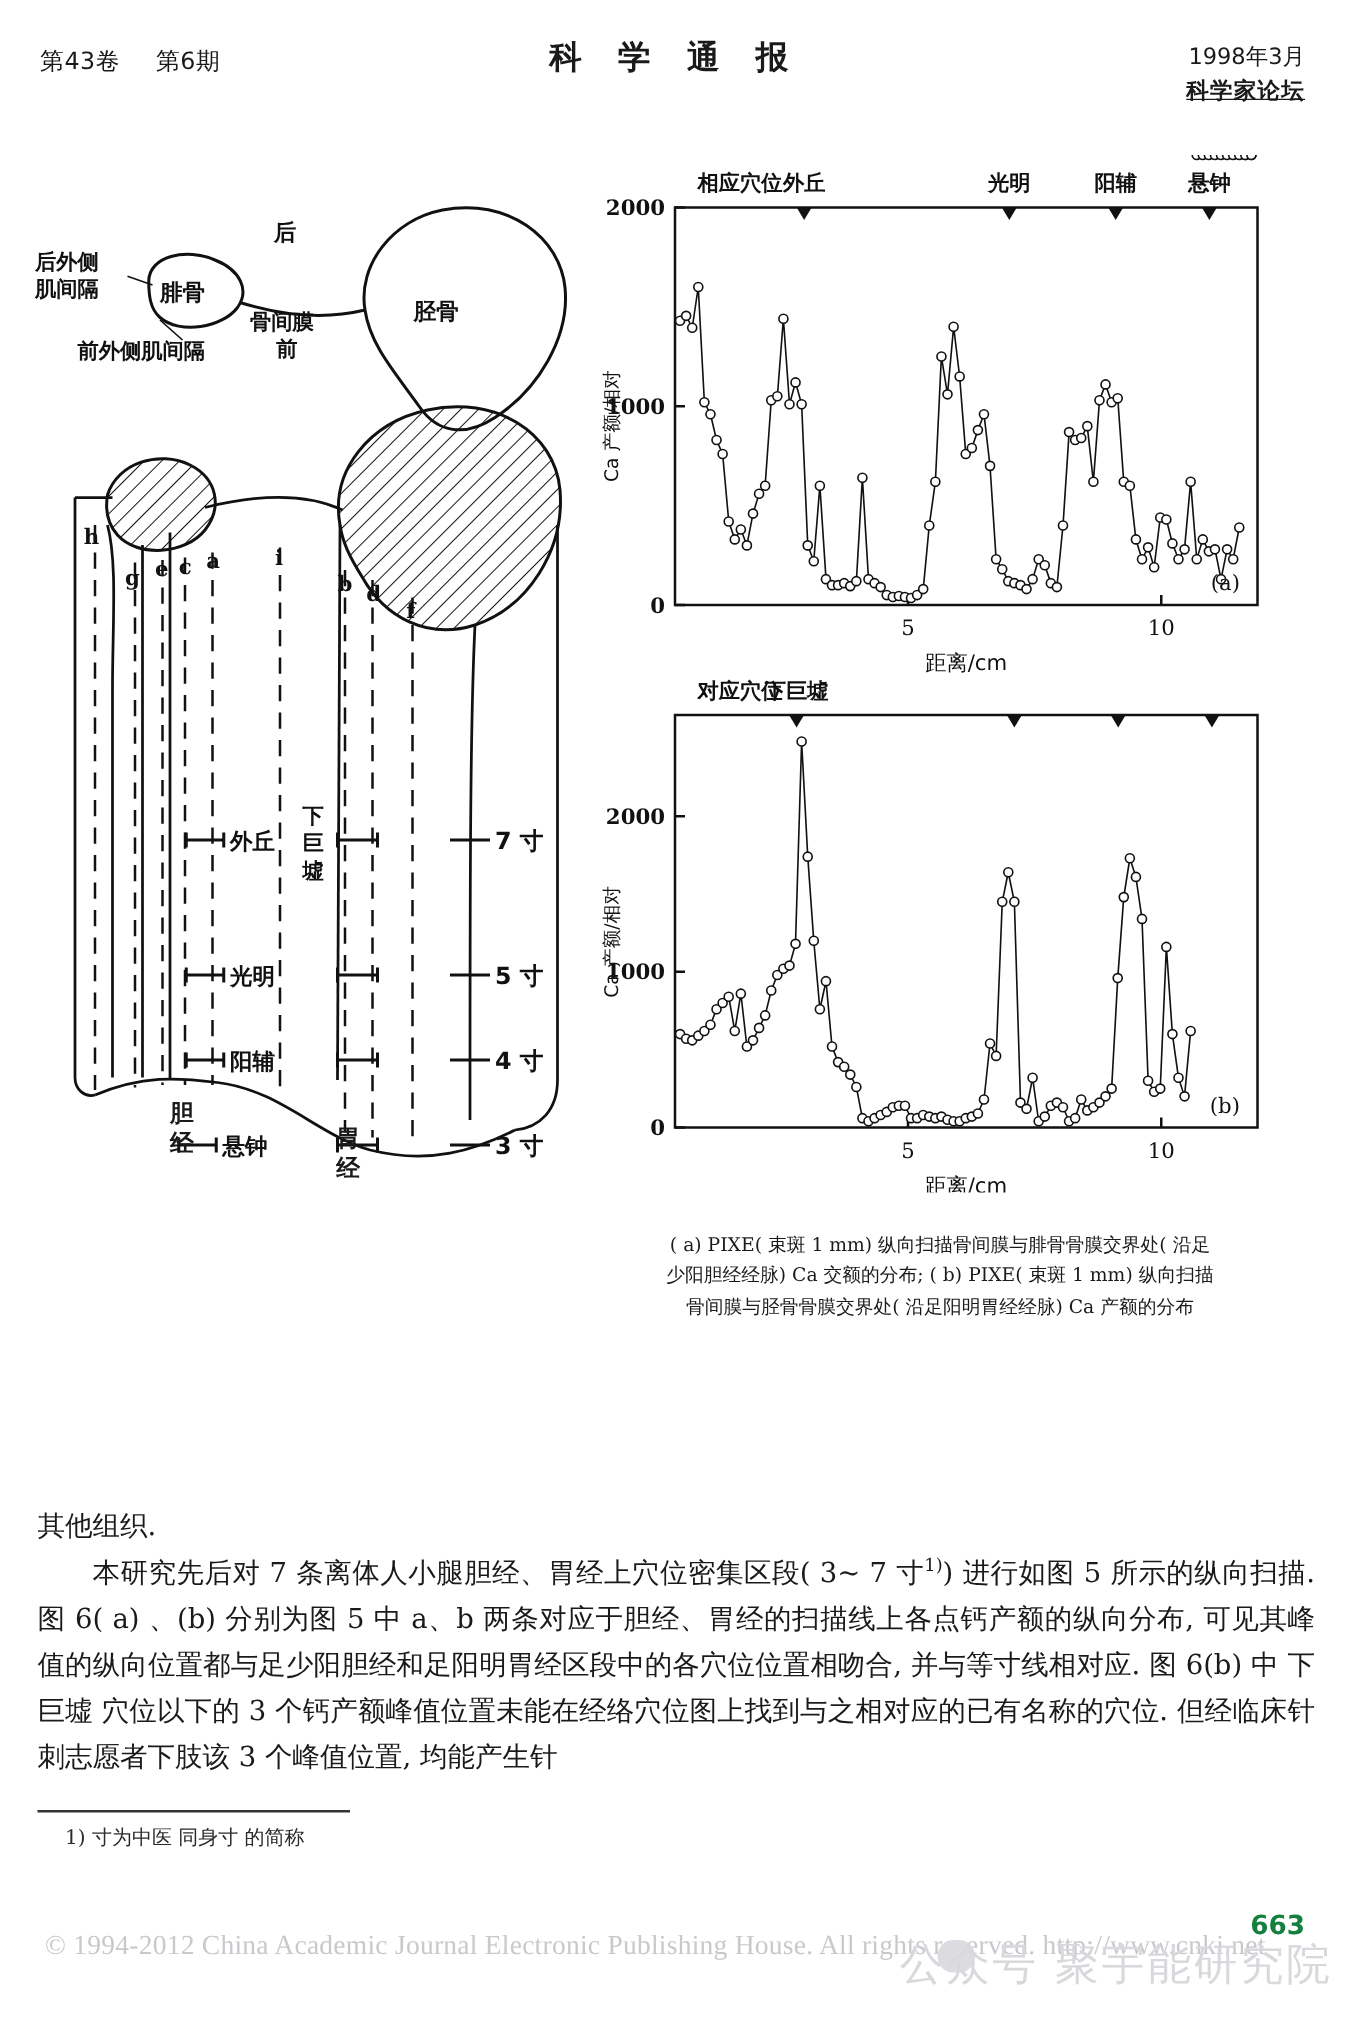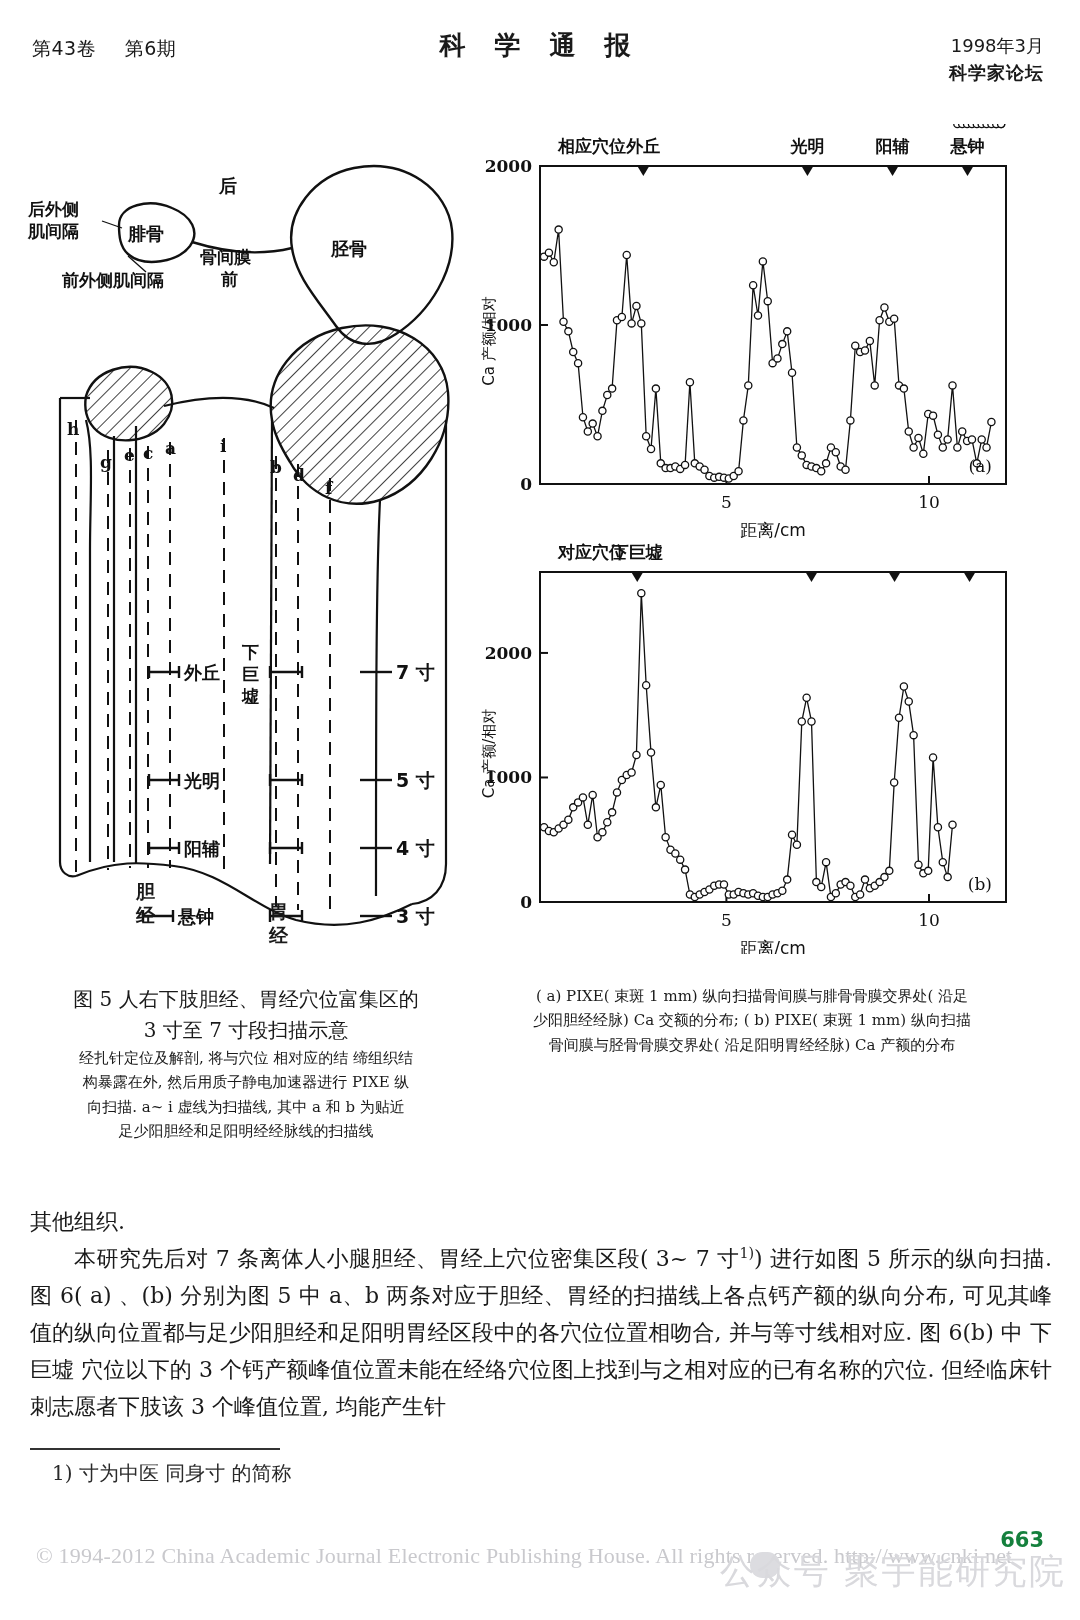--- a/index.html
+++ b/index.html
@@ -5,40 +5,40 @@
   html,body{margin:0;padding:0;background:#ffffff;}
   body{width:1080px;height:1620px;position:relative;font-family:"Liberation Serif",serif;color:#1a1a1a;overflow:hidden;}
   .page{position:absolute;inset:0;width:1080px;height:1404px;}
 
   
   .hdr{position:absolute;left:0;top:28px;width:1080px;height:60px;}
   .hdr-left{position:absolute;left:32px;top:8px;font-size:19px;letter-spacing:.5px;font-family:"DejaVu Sans",sans-serif;}
   .hdr-left .vol{margin-right:22px;}
   .hdr-mid{position:absolute;left:0;top:0;width:1080px;text-align:center;font-size:26px;letter-spacing:10px;font-weight:600;font-family:"DejaVu Serif",serif;}
   .hdr-right{position:absolute;right:36px;top:4px;text-align:right;font-size:18px;line-height:1.5;font-family:"DejaVu Sans",sans-serif;}
-  .hdr-right .l2{letter-spacing:1px;font-weight:600;}
+  .hdr-right .l2{letter-spacing:1px;font-weight:600;text-decoration:underline;}
 
   
   .figbox{position:absolute;}
   svg{display:block;}
   .cn{font-family:"DejaVu Sans",sans-serif;}
 
   
   .cap{position:absolute;text-align:center;font-family:"DejaVu Serif",serif;}
   .cap .t{font-size:20px;line-height:1.55;}
   .cap .s{font-size:15px;line-height:1.62;}
 
   
   .body-text{position:absolute;left:30px;top:1204px;width:1022px;font-size:22px;line-height:1.68;font-family:"DejaVu Serif",serif;text-align:justify;}
   .body-text p{margin:0;}
   .indent{text-indent:2em;}
   sup{font-size:.65em;vertical-align:super;}
 
   .fnrule{position:absolute;left:30px;top:1448px;width:250px;border-top:2px solid #333;}
-  .footnote{position:absolute;left:52px;top:1460px;font-size:20px;font-family:"DejaVu Serif",serif;color:#2a2a2a;}
+  .footnote{position:absolute;left:52px;top:1460px;font-size:16px;font-family:"DejaVu Serif",serif;color:#2a2a2a;}
 
   .copyright{position:absolute;left:36px;top:1543px;width:1000px;font-size:22px;color:#c9c9cd;font-family:"Liberation Serif",serif;letter-spacing:.2px;}
   .pageno{position:absolute;right:36px;top:1528px;font-size:21px;font-weight:700;font-family:"DejaVu Sans",sans-serif;color:#15803d;}
   .watermark{position:absolute;right:14px;top:1548px;font-size:35px;color:#d9d9dd;font-family:"DejaVu Sans",sans-serif;letter-spacing:2px;white-space:nowrap;}
   .wm-dot{position:absolute;right:300px;top:1552px;width:30px;height:26px;border-radius:50%/60%;background:#dcdce0;}
 </style>
 </head>
 <body>
 
 <div class="page">
@@ -419,28 +419,20 @@
           <circle cx="511.68695652173915" cy="NaN" r="3.6" fill="#fff" stroke="#111" stroke-width="1.3"></circle>
           <circle cx="516.5495652173913" cy="NaN" r="3.6" fill="#fff" stroke="#111" stroke-width="1.3"></circle>
           <circle cx="521.4121739130435" cy="NaN" r="3.6" fill="#fff" stroke="#111" stroke-width="1.3"></circle>
           <circle cx="526.2747826086957" cy="NaN" r="3.6" fill="#fff" stroke="#111" stroke-width="1.3"></circle>
           <circle cx="531.1373913043478" cy="NaN" r="3.6" fill="#fff" stroke="#111" stroke-width="1.3"></circle>
           <text x="522" y="766" fill="#111" font-size="17" font-family="DejaVu Serif, serif" text-anchor="end">(b)</text>
         </g>
       </svg>
   </div>
 
-  <div class="cap" style="left:26px;top:984px;width:440px;">
-    <div class="t">图 5    人右下肢胆经、胃经穴位富集区的</div>
-    <div class="t">3 寸至 7 寸段扫描示意</div>
-    <div class="s">经扎针定位及解剖, 将与穴位 相对应的结 缔组织结</div>
-    <div class="s">构暴露在外, 然后用质子静电加速器进行 PIXE 纵</div>
-    <div class="s">向扫描.  a~ i 虚线为扫描线, 其中 a 和 b 为贴近</div>
-    <div class="s">足少阳胆经和足阳明经经脉线的扫描线</div>
-  </div>
 
   <div class="cap" style="left:472px;top:984px;width:560px;">
     <div class="s">( a) PIXE( 束斑 1 mm) 纵向扫描骨间膜与腓骨骨膜交界处( 沿足</div>
     <div class="s">少阳胆经经脉) Ca 交额的分布; ( b) PIXE( 束斑 1 mm) 纵向扫描</div>
     <div class="s">骨间膜与胫骨骨膜交界处( 沿足阳明胃经经脉) Ca 产额的分布</div>
   </div>
 
   <div class="body-text">
     <p>其他组织.</p>
     <p class="indent"><span>本研究先后对 7 条离体人小腿胆经、胃经上穴位密集区段( 3~ 7 寸</span><sup>1)</sup><span>) 进行如图 5 所示的纵向扫描.  图 6( a) 、(b) 分别为图 5 中 a、b 两条对应于胆经、胃经的扫描线上各点钙产额的纵向分布, 可见其峰值的纵向位置都与足少阳胆经和足阳明胃经区段中的各穴位位置相吻合, 并与等寸线相对应.  图 6(b) 中  下巨墟  穴位以下的 3 个钙产额峰值位置未能在经络穴位图上找到与之相对应的已有名称的穴位.  但经临床针刺志愿者下肢该 3 个峰值位置, 均能产生针</span></p>

